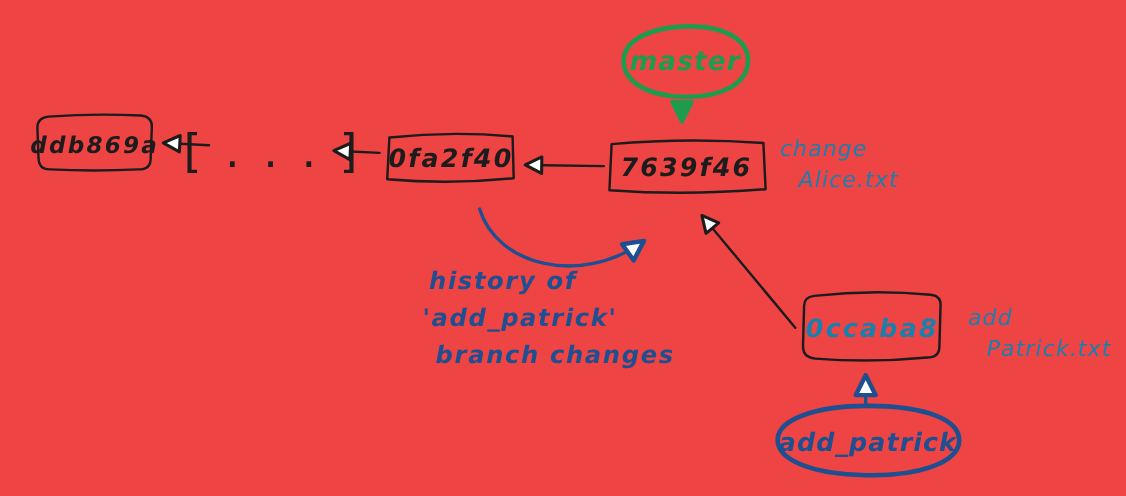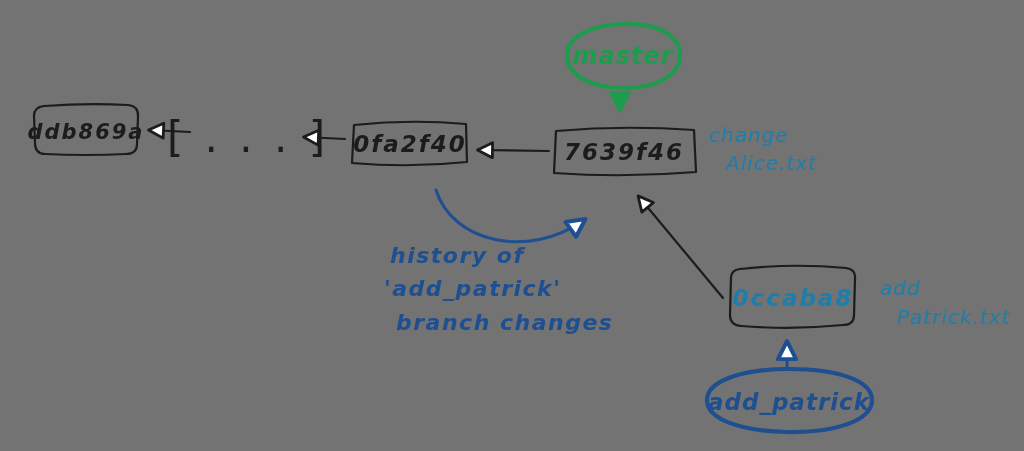--- a/index.html
+++ b/index.html
@@ -1,20 +1,20 @@
 <!DOCTYPE html>
 <html><head>
 <meta charset="utf-8">
 <style>
   html, body { margin: 0; padding: 0; background: #ffffff; }
   .canvas {
     position: relative;
     width: 1024px;
     height: 451px;
-    background: #737373;
+    background: #ef4444;
     overflow: hidden;
     font-family: "DejaVu Sans", sans-serif;
   }
   svg { display: block; }
   .ink-stroke   { stroke: #1c1c1c; fill: none; stroke-linecap: round; stroke-linejoin: round; }
   .green-stroke { stroke: #1e9c4e; fill: none; stroke-linecap: round; stroke-linejoin: round; }
   .navy-stroke  { stroke: #1d4f91; fill: none; stroke-linecap: round; stroke-linejoin: round; }
   .w2 { stroke-width: 2.2; }
   .w3 { stroke-width: 3; }
   .w4 { stroke-width: 4.2; }

